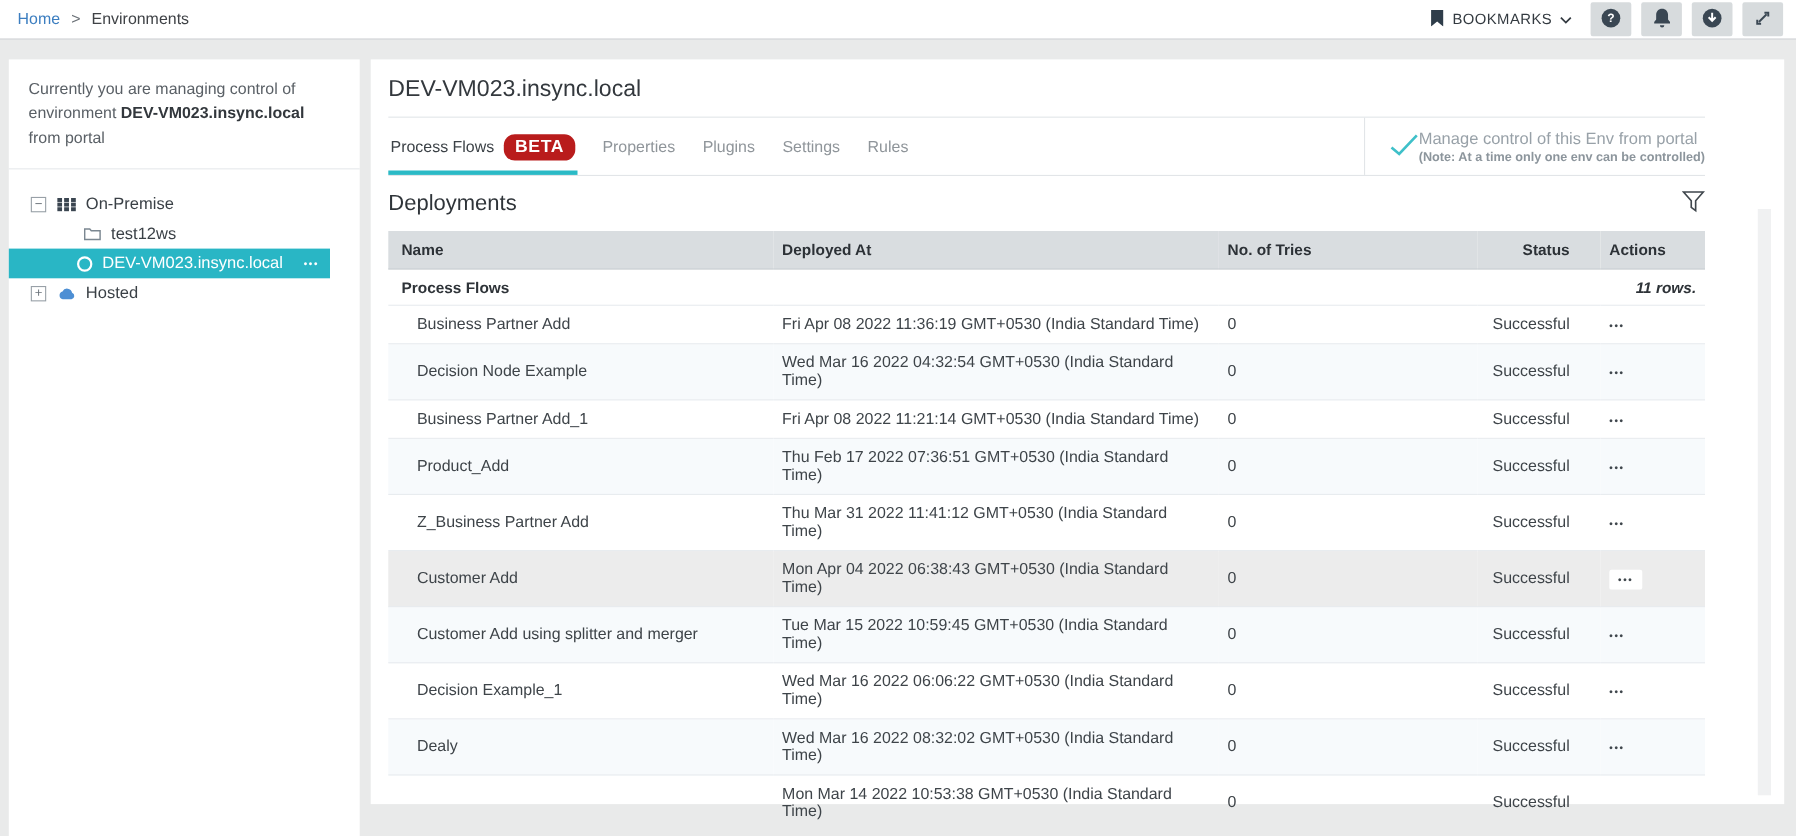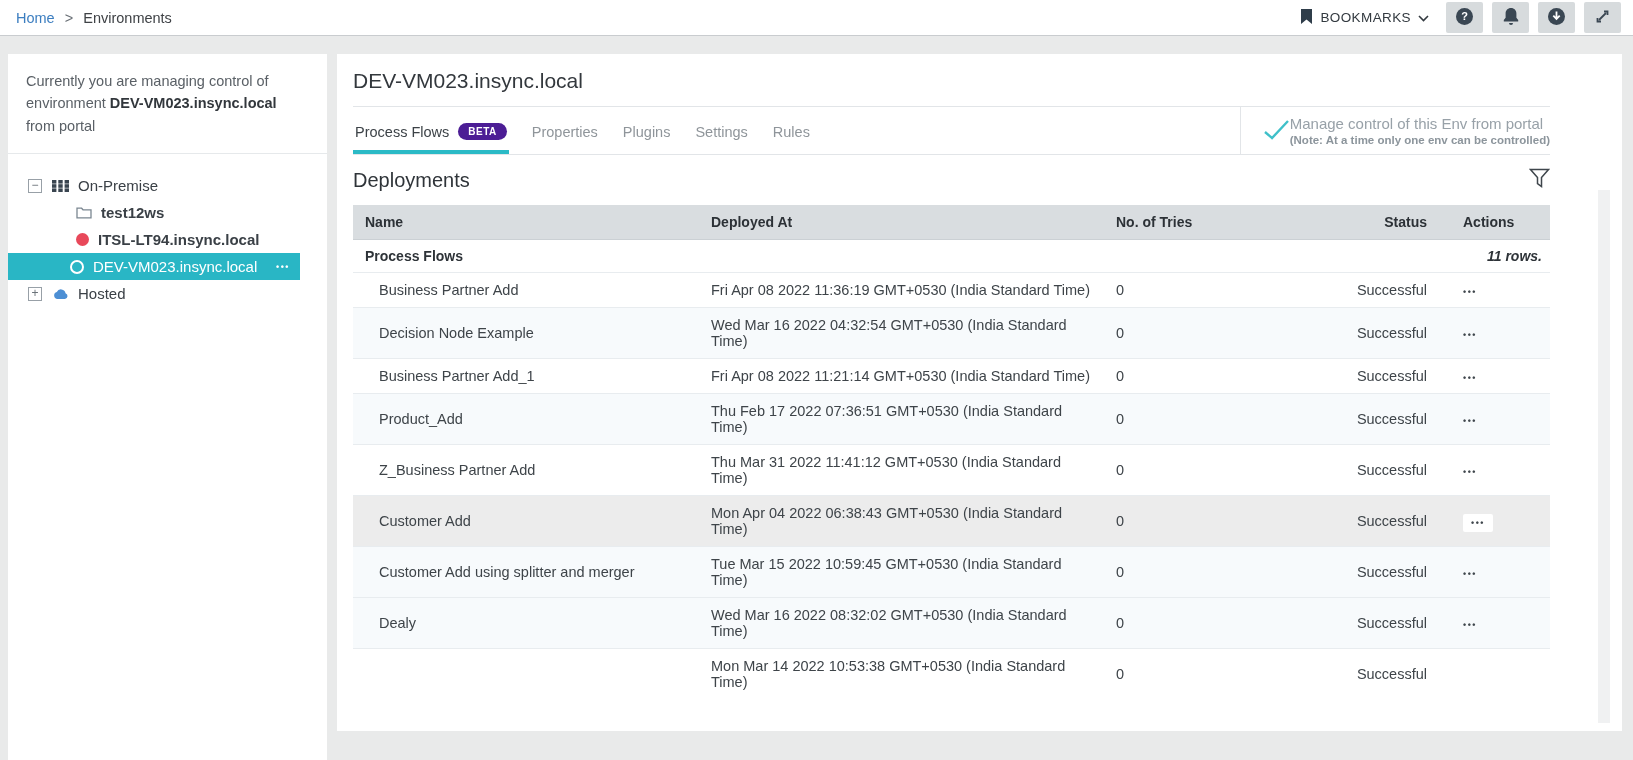--- a/index.html
+++ b/index.html
@@ -29,41 +29,41 @@
   .sidebar { position:absolute; left:8px; top:54px; width:319px; height:725px; background:#ffffff; }
   .sidebar-info { padding:16px 18px 16px; font-size:14.5px; line-height:1.55; color:#5a6066;
     border-bottom:1px solid #e6e9eb; }
   .sidebar-info b { color:#32373c; }
   .tree { padding-top:18px; font-size:15px; color:#3a4046; }
   .tree-row { display:flex; align-items:center; height:27px; cursor:pointer; }
   .expander { width:14px; height:14px; border:1px solid #98a0a7; color:#6a7279; font-size:12px;
     line-height:11px; display:flex; align-items:center; justify-content:center;
     margin:0 10px 0 20px; background:#fff; flex:0 0 14px; }
   .tree-row .node-icon { margin-right:9px; display:flex; align-items:center; }
-  .tree-row.child { padding-left:68px;font-weight:bold; }
+  .tree-row.child { padding-left:68px; }
   .tree-row.selected { background:#29b6c5; color:#fff; margin-right:27px; padding-left:62px;
     justify-content:flex-start; position:relative; }
   .ring { width:14px; height:14px; border:2px solid #fff; border-radius:50%; display:inline-block; }
   .dot-red { width:13px; height:13px; background:#e8485a; border-radius:50%; display:inline-block; }
   .tree-menu { position:absolute; right:10px; color:#fff; font-size:9px; letter-spacing:1.5px;
     font-weight:bold; cursor:pointer; }
 
   
   .main { position:absolute; left:337px; top:54px; width:1285px; height:677px; background:#fff;
     padding:0 72px 0 16px; }
   .title-wrap { padding:15px 0 13px; border-bottom:1px solid #e2e5e8; }
   .page-title { margin:0; font-size:21px; font-weight:400; color:#33383d; }
 
   .tabs-row { display:flex; justify-content:space-between; align-items:stretch;
     border-bottom:1px solid #e2e5e8; }
   .tabs { display:flex; gap:21px; }
   .tab { padding:15px 2px 13px; font-size:14.5px; color:#8f959a; cursor:pointer;
     display:flex; align-items:center; gap:9px; }
   .tab.active { color:#3c4247; border-bottom:4px solid #2bbac6; padding-bottom:9px; }
-  .beta-badge { background:#4c1d95; color:#fff; font-size:10px; font-weight:bold;
+  .beta-badge { background:#b91c1c; color:#fff; font-size:16px; font-weight:bold;
     padding:3px 10px; border-radius:10px; letter-spacing:.5px; }
   .manage-note { display:flex; align-items:center; gap:0; padding:8px 0 8px 22px;
     border-left:1px solid #e2e5e8; cursor:pointer; }
   .manage-note .l1 { font-size:15px; color:#98a1a8; }
   .manage-note .l2 { font-size:11.5px; font-weight:bold; color:#8c959c; margin-top:2px; }
 
   .section-row { display:flex; justify-content:space-between; align-items:center; padding:13px 0 13px; }
   .section-title { margin:0; font-size:20px; font-weight:400; color:#2f3439; }
   .filter-btn { background:none; border:none; cursor:pointer; padding:0; display:flex; }
 
@@ -177,26 +177,20 @@
     <div class="tree-row child">
       <span class="node-icon">
         <svg width="16" height="13" viewBox="0 0 16 13">
             <path d="M1 2.2h4.6L7 3.8h8v8H1z" fill="none" stroke="#7b8791" stroke-width="1.3"></path>
           </svg>
       </span>
       <span>test12ws</span>
     </div>
 
 
-    <div class="tree-row child">
-      <span class="node-icon">
-          <span class="dot-red"></span>
-        </span>
-      <span>ITSL-LT94.insync.local</span>
-    </div>
 
     <div class="tree-row selected">
       <span class="node-icon">
           <span class="ring"></span>
         </span>
       <span>DEV-VM023.insync.local</span>
       <span class="tree-menu">•••</span>
     </div>
 
     <div class="tree-row">
@@ -324,20 +318,27 @@
         <td class="c-status">Successful</td>
         <td class="c-actions"><span class="dots">•••</span></td>
       </tr>
       <tr class="data-row alt">
         <td class="c-name">Customer Add using splitter and merger</td>
         <td>Tue Mar 15 2022 10:59:45 GMT+0530 (India Standard Time)</td>
         <td>0</td>
         <td class="c-status">Successful</td>
         <td class="c-actions"><span class="dots">•••</span></td>
       </tr>
+      <tr class="data-row">
+        <td class="c-name">Decision Example_1</td>
+        <td>Wed Mar 16 2022 06:06:22 GMT+0530 (India Standard Time)</td>
+        <td>0</td>
+        <td class="c-status">Successful</td>
+        <td class="c-actions"><span class="dots">•••</span></td>
+      </tr>
       <tr class="data-row alt">
         <td class="c-name">Dealy</td>
         <td>Wed Mar 16 2022 08:32:02 GMT+0530 (India Standard Time)</td>
         <td>0</td>
         <td class="c-status">Successful</td>
         <td class="c-actions"><span class="dots">•••</span></td>
       </tr>
       <tr class="data-row">
         <td class="c-name">
           

